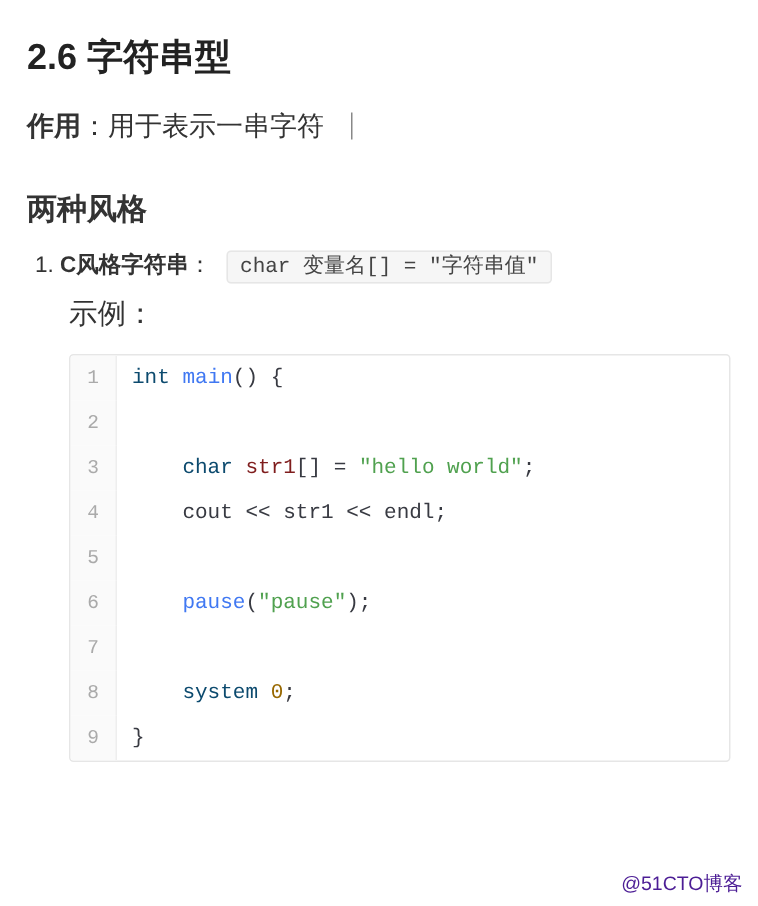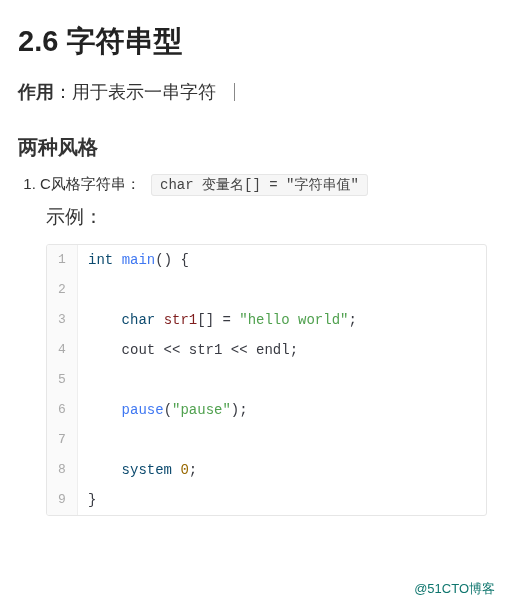--- a/index.html
+++ b/index.html
@@ -5,21 +5,21 @@
   body {
     margin: 0;
     padding: 16px 18px;
     font-family: "Helvetica Neue", Arial, "PingFang SC", "Microsoft YaHei", sans-serif;
     color: #333;
     width: 505px;
     box-sizing: border-box;
     background: #fff;
   }
   h2.section-title {
-    font-size: 29px;
+    font-size: 24px;
     font-weight: 700;
     margin: 6px 0 18px 0;
     color: #222;
   }
   p.line {
     font-size: 18px;
     margin: 10px 0 30px 0;
   }
   .label-bold {
     font-weight: 600;
@@ -39,21 +39,21 @@
   }
   ol.style-list {
     padding-left: 22px;
     margin: 0;
   }
   ol.style-list li {
     font-size: 15px;
     margin-bottom: 8px;
   }
   .li-title {
-    font-weight: 400;
+    font-weight: 700;
   }
   code.inline-code {
     font-family: Consolas, "Courier New", monospace;
     background: #f6f6f6;
     border: 1px solid #e6e6e6;
     border-radius: 3px;
     padding: 2px 8px;
     font-size: 14px;
     color: #444;
     margin-left: 6px;
@@ -96,21 +96,21 @@
   .tok-kw   { color: #0c4a6e; }
   .tok-func { color: #4078f2; }
   .tok-var  { color: #7f1d1d; }
   .tok-str  { color: #50a14f; }
   .tok-num  { color: #986801; }
   .tok-plain{ color: #383a42; }
   .watermark {
     position: fixed;
     bottom: 6px;
     right: 10px;
-    color: #0f766e;
+    color: #4c1d95;
     font-size: 13px;
     font-family: Arial, sans-serif;
   }
 </style>
 </head>
 <body>
 
 <h2 class="section-title">
   <span>2.6</span>
   <span>字符串型</span>

